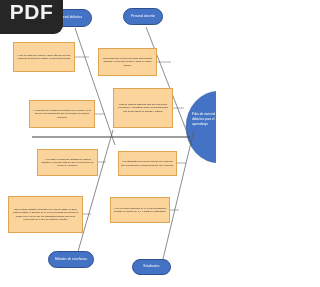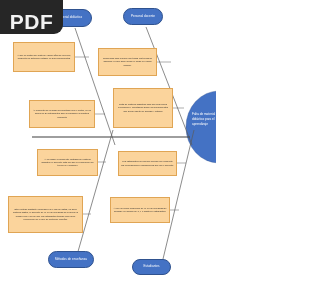--- a/index.html
+++ b/index.html
@@ -46,21 +46,21 @@
     color:#ffffff;
     font-size:3.1px;
     line-height:5.2px;
     z-index:3;
   }
   #pdf-badge{
     position:absolute;left:0;top:0;width:63px;height:34px;
     background:#262626;
     border-bottom-right-radius:9px;
     z-index:10;
-    display:flex;align-items:flex-end;justify-content:center;
+    display:flex;align-items:flex-start;justify-content:center;
   }
   #pdf-badge span{
     color:#f2f2f2;
     font-size:21px;
     font-weight:bold;
     letter-spacing:0.5px;
     font-family:"Liberation Sans", sans-serif;
   }
 </style>
 </head>

